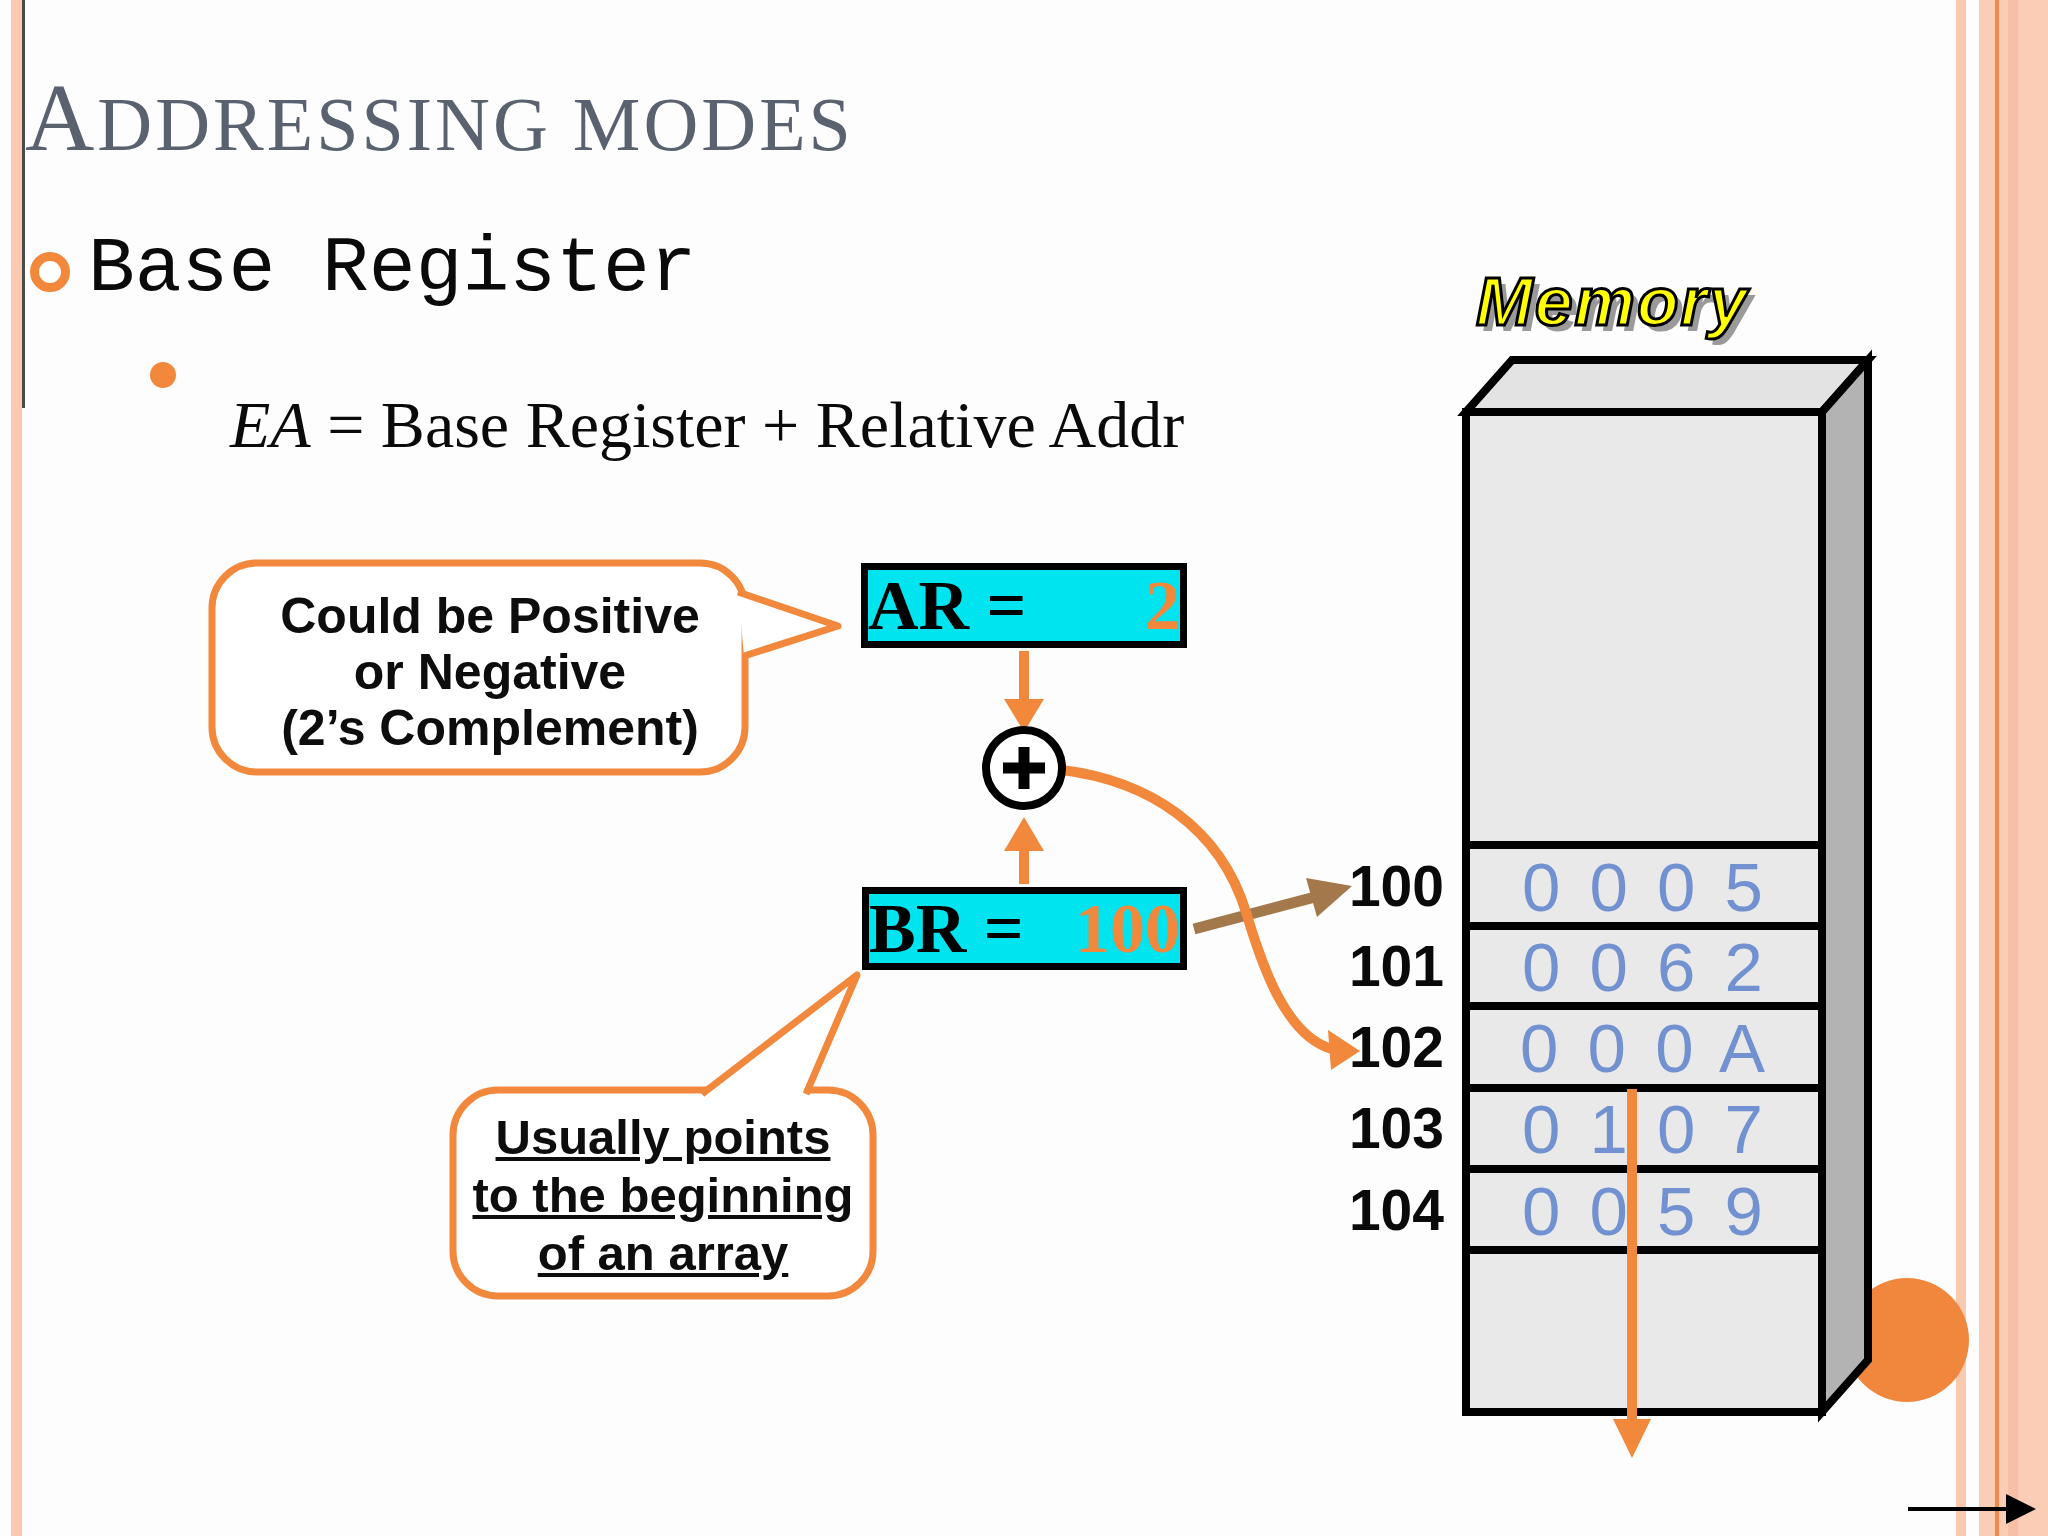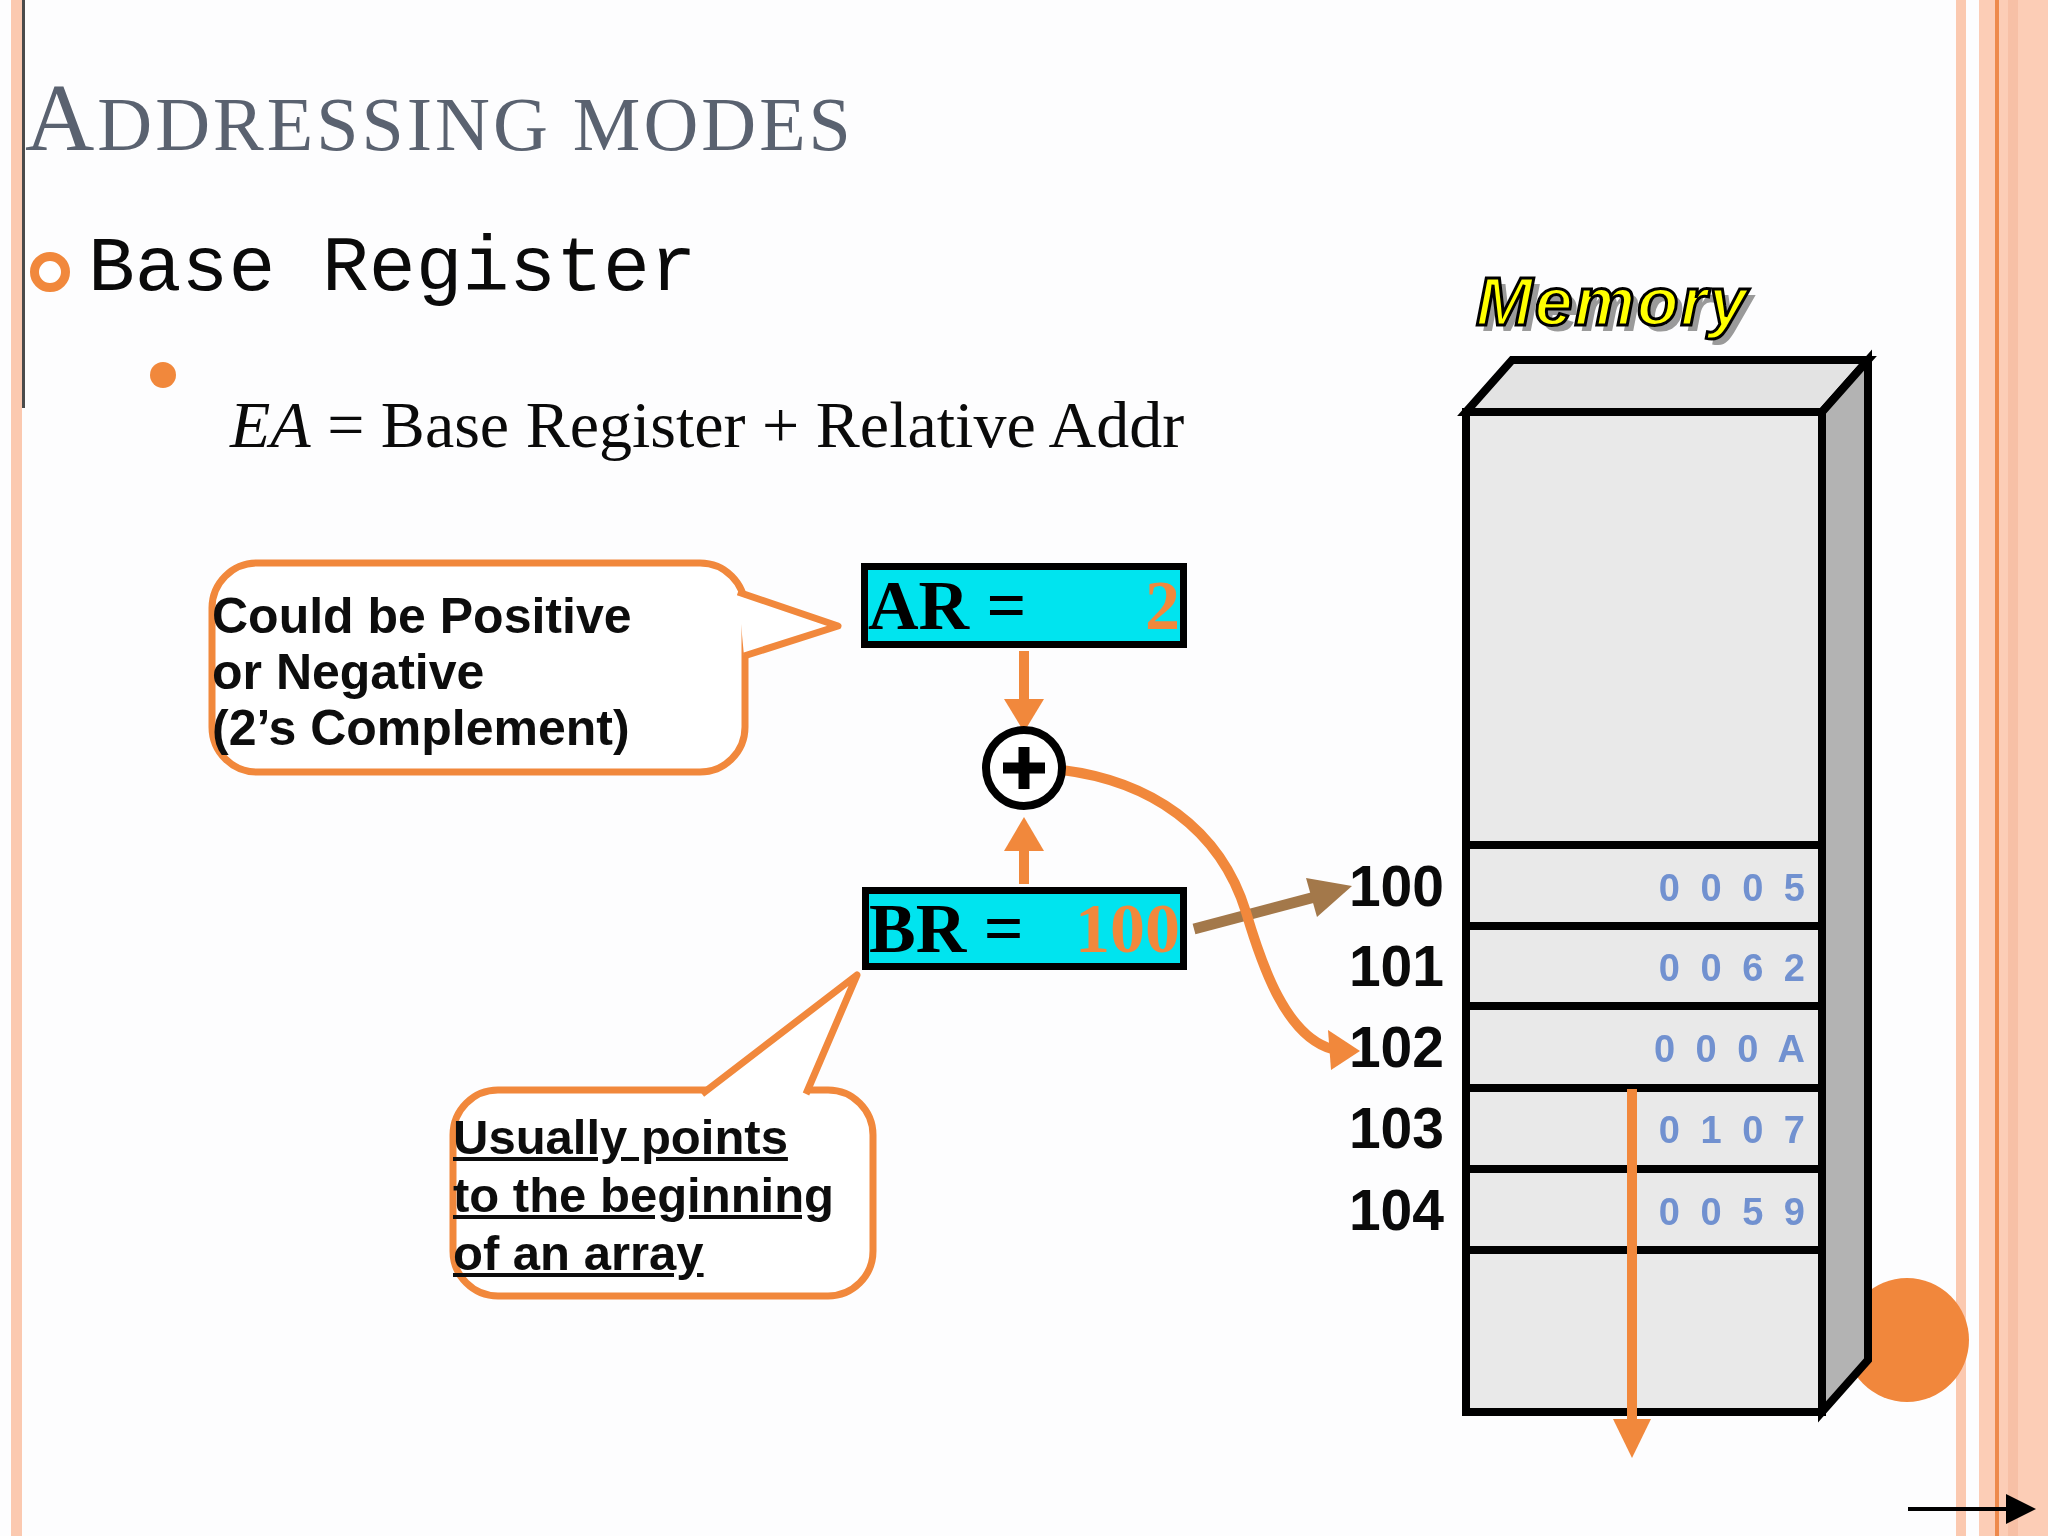--- a/index.html
+++ b/index.html
@@ -18,35 +18,35 @@
          font-size:76px;letter-spacing:3px;line-height:1;white-space:nowrap;}
   .title .big{font-size:96px;}
   .bullet-text{left:88px;top:230px;font-family:Liberation Mono, monospace;color:#0a0a0a;
          font-size:78px;line-height:1;white-space:nowrap;}
   .formula{left:197px;top:326px;font-family:"Liberation Serif",serif;color:#0a0a0a;
          font-size:66px;line-height:1;white-space:pre;}
   .formula .em{font-style:italic;}
   .ring{left:30px;top:252px;width:22px;height:22px;border:9px solid var(--accent);
         border-radius:50%;background:#fff;}
   .dot{left:150px;top:362px;width:26px;height:26px;border-radius:50%;background:var(--accent);}
-  .callout-text{font-weight:bold;color:#0d0d0d;text-align:left;}
+  .callout-text{font-weight:bold;color:#0d0d0d;text-align:center;}
   .callout-a{left:212px;top:588px;width:556px;font-size:50px;line-height:56px;}
   .callout-b{left:453px;top:1108px;width:420px;font-size:49px;line-height:58px;text-decoration:underline;}
   .regbox{background:var(--cyan);border:7px solid #000;display:flex;align-items:center;
           justify-content:space-between;font-family:"Liberation Serif",serif;font-weight:bold;
           font-size:70px;color:#000;white-space:pre;}
   .regbox .val{color:var(--accent);margin-left:16px;}
   .ar-box{left:861px;top:563px;width:312px;height:71px;}
   .br-box{left:862px;top:887px;width:311px;height:69px;}
   .memory-label{left:1476px;top:262px;font-size:68px;font-weight:bold;font-style:italic;
         color:var(--yellow);-webkit-text-stroke:3px #000;
         text-shadow:6px 6px 0 #9a9a9a;white-space:nowrap;letter-spacing:2px;}
   .addr{width:142px;text-align:right;font-size:57px;font-weight:bold;color:#0a0a0a;
         line-height:60px;left:1302px;}
-  .mval{width:330px;text-align:right;font-size:38px;font-weight:bold;color:var(--value-blue);
+  .mval{width:330px;text-align:center;font-size:69px;font-weight:normal;color:var(--value-blue);
         letter-spacing:5px;line-height:60px;left:1480px;white-space:pre;}
   .corner-circle{left:1845px;top:1278px;width:124px;height:124px;border-radius:50%;
         background:#f1873c;}
 </style>
 </head>
 <body>
 
 <div class="abs stripe z1" style="left:11px;width:11px;background:var(--stripe-salmon);"></div>
 <div class="abs z1" style="left:22px;top:0;width:3px;height:408px;background:#4b4b4b;"></div>
 

